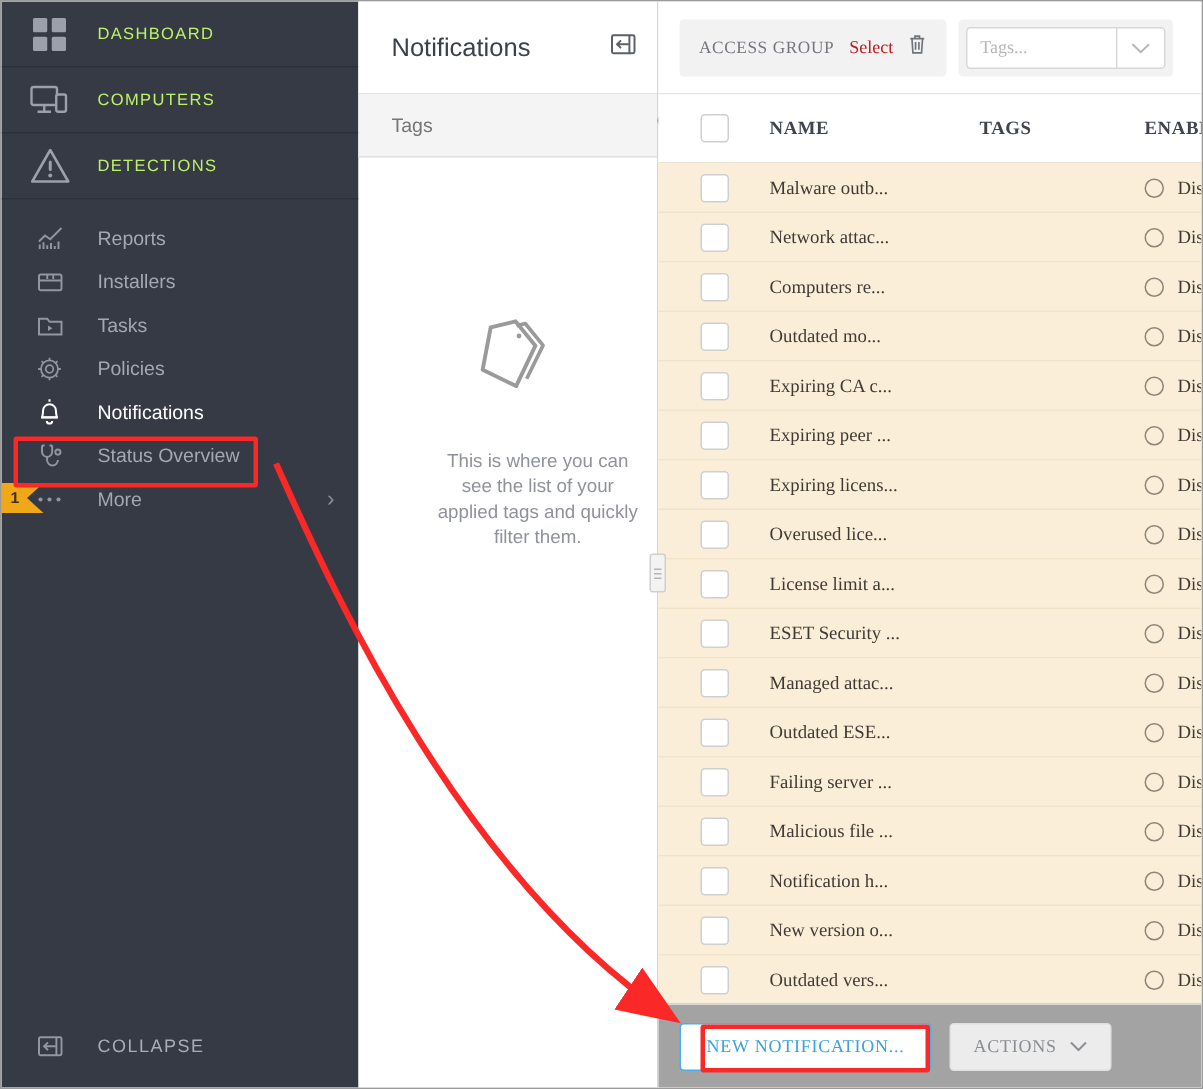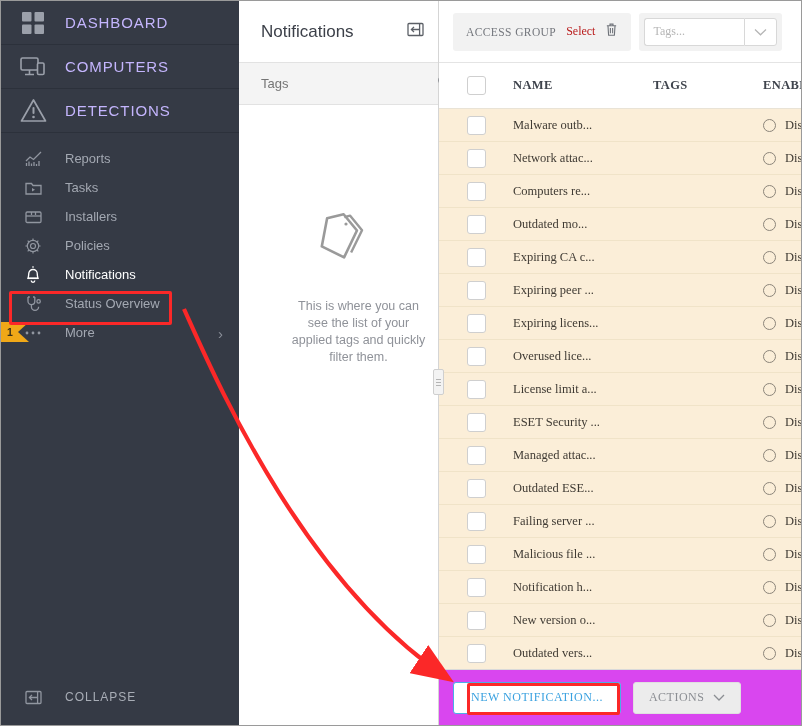--- a/index.html
+++ b/index.html
@@ -31,23 +31,23 @@
     display: flex;
     align-items: center;
     border-bottom: 1px solid #2c313b;
     position: relative;
   }
   .nav-major .ico {
     width: 64px; flex: 0 0 64px;
     display: flex; align-items: center; justify-content: center;
   }
   .nav-major .lbl {
-    font-size: 15px;
+    font-size: 11px;
     letter-spacing: 0.9px;
-    color: #c4b5fd;
+    color: #bef264;
     font-weight: 400;
   }
   .nav-minor {
     height: 29px;
     display: flex;
     align-items: center;
     position: relative;
   }
   .nav-minor .ico {
     width: 64px; flex: 0 0 64px;
@@ -299,21 +299,21 @@
   .radio-o {
     width: 13px; height: 13px;
     border: 1.4px solid #8c857a;
     border-radius: 50%;
     flex: 0 0 13px;
   }
 
   .main-footer {
     height: 56px;
     flex: 0 0 56px;
-    background: #d946ef;
+    background: #a3a3a3;
     border-top: 1px solid #d9d9d9;
     display: flex;
     align-items: center;
     gap: 12px;
     padding-left: 14px;
     position: relative;
     z-index: 3;
   }
   .btn-new {
     height: 32px;
@@ -407,36 +407,36 @@
           <path d="M2 11 L6 7 L9.5 9.5 L17 2"></path>
             <path d="M2.5 16v-3M5 16v-4.5M7.5 16v-2.5M10 16v-4M12.5 16v-2M15 16v-5"></path>
         </svg>
       </span>
       <span class="lbl">Reports</span>
     </div>
 
     <div class="nav-minor">
       <span class="ico">
         <svg width="19" height="17" viewBox="0 0 19 17" fill="none" stroke="#9196a0" stroke-width="1.3">
-          <path d="M2 4.5h5.5l1.5 2H17v8.5H2z"></path>
-            <path d="M8 9l3 1.8L8 12.6z" fill="#9196a0" stroke="none"></path>
-        </svg>
-      </span>
-      <span class="lbl">Tasks</span>
-    </div>
-
-    <div class="nav-minor">
-      <span class="ico">
-        <svg width="19" height="17" viewBox="0 0 19 17" fill="none" stroke="#9196a0" stroke-width="1.3">
           <rect x="2" y="4" width="15" height="10.5" rx="1.2"></rect>
             <path d="M2 8h15"></path>
             <path d="M7.5 4v3M11.5 4v3"></path>
         </svg>
       </span>
       <span class="lbl">Installers</span>
+    </div>
+
+    <div class="nav-minor">
+      <span class="ico">
+        <svg width="19" height="17" viewBox="0 0 19 17" fill="none" stroke="#9196a0" stroke-width="1.3">
+          <path d="M2 4.5h5.5l1.5 2H17v8.5H2z"></path>
+            <path d="M8 9l3 1.8L8 12.6z" fill="#9196a0" stroke="none"></path>
+        </svg>
+      </span>
+      <span class="lbl">Tasks</span>
     </div>
 
     <div class="nav-minor">
       <span class="ico">
         <svg width="18" height="18" viewBox="0 0 20 20" fill="none" stroke="#9196a0" stroke-width="1.3">
           <circle cx="10" cy="10" r="2.8"></circle>
           <path d="M10 1.6v2.2M10 16.2v2.2M18.4 10h-2.2M3.8 10H1.6M15.9 4.1l-1.6 1.6M5.7 14.3l-1.6 1.6M15.9 15.9l-1.6-1.6M5.7 5.7L4.1 4.1"></path>
           <circle cx="10" cy="10" r="6.3"></circle>
         </svg>
       </span>

